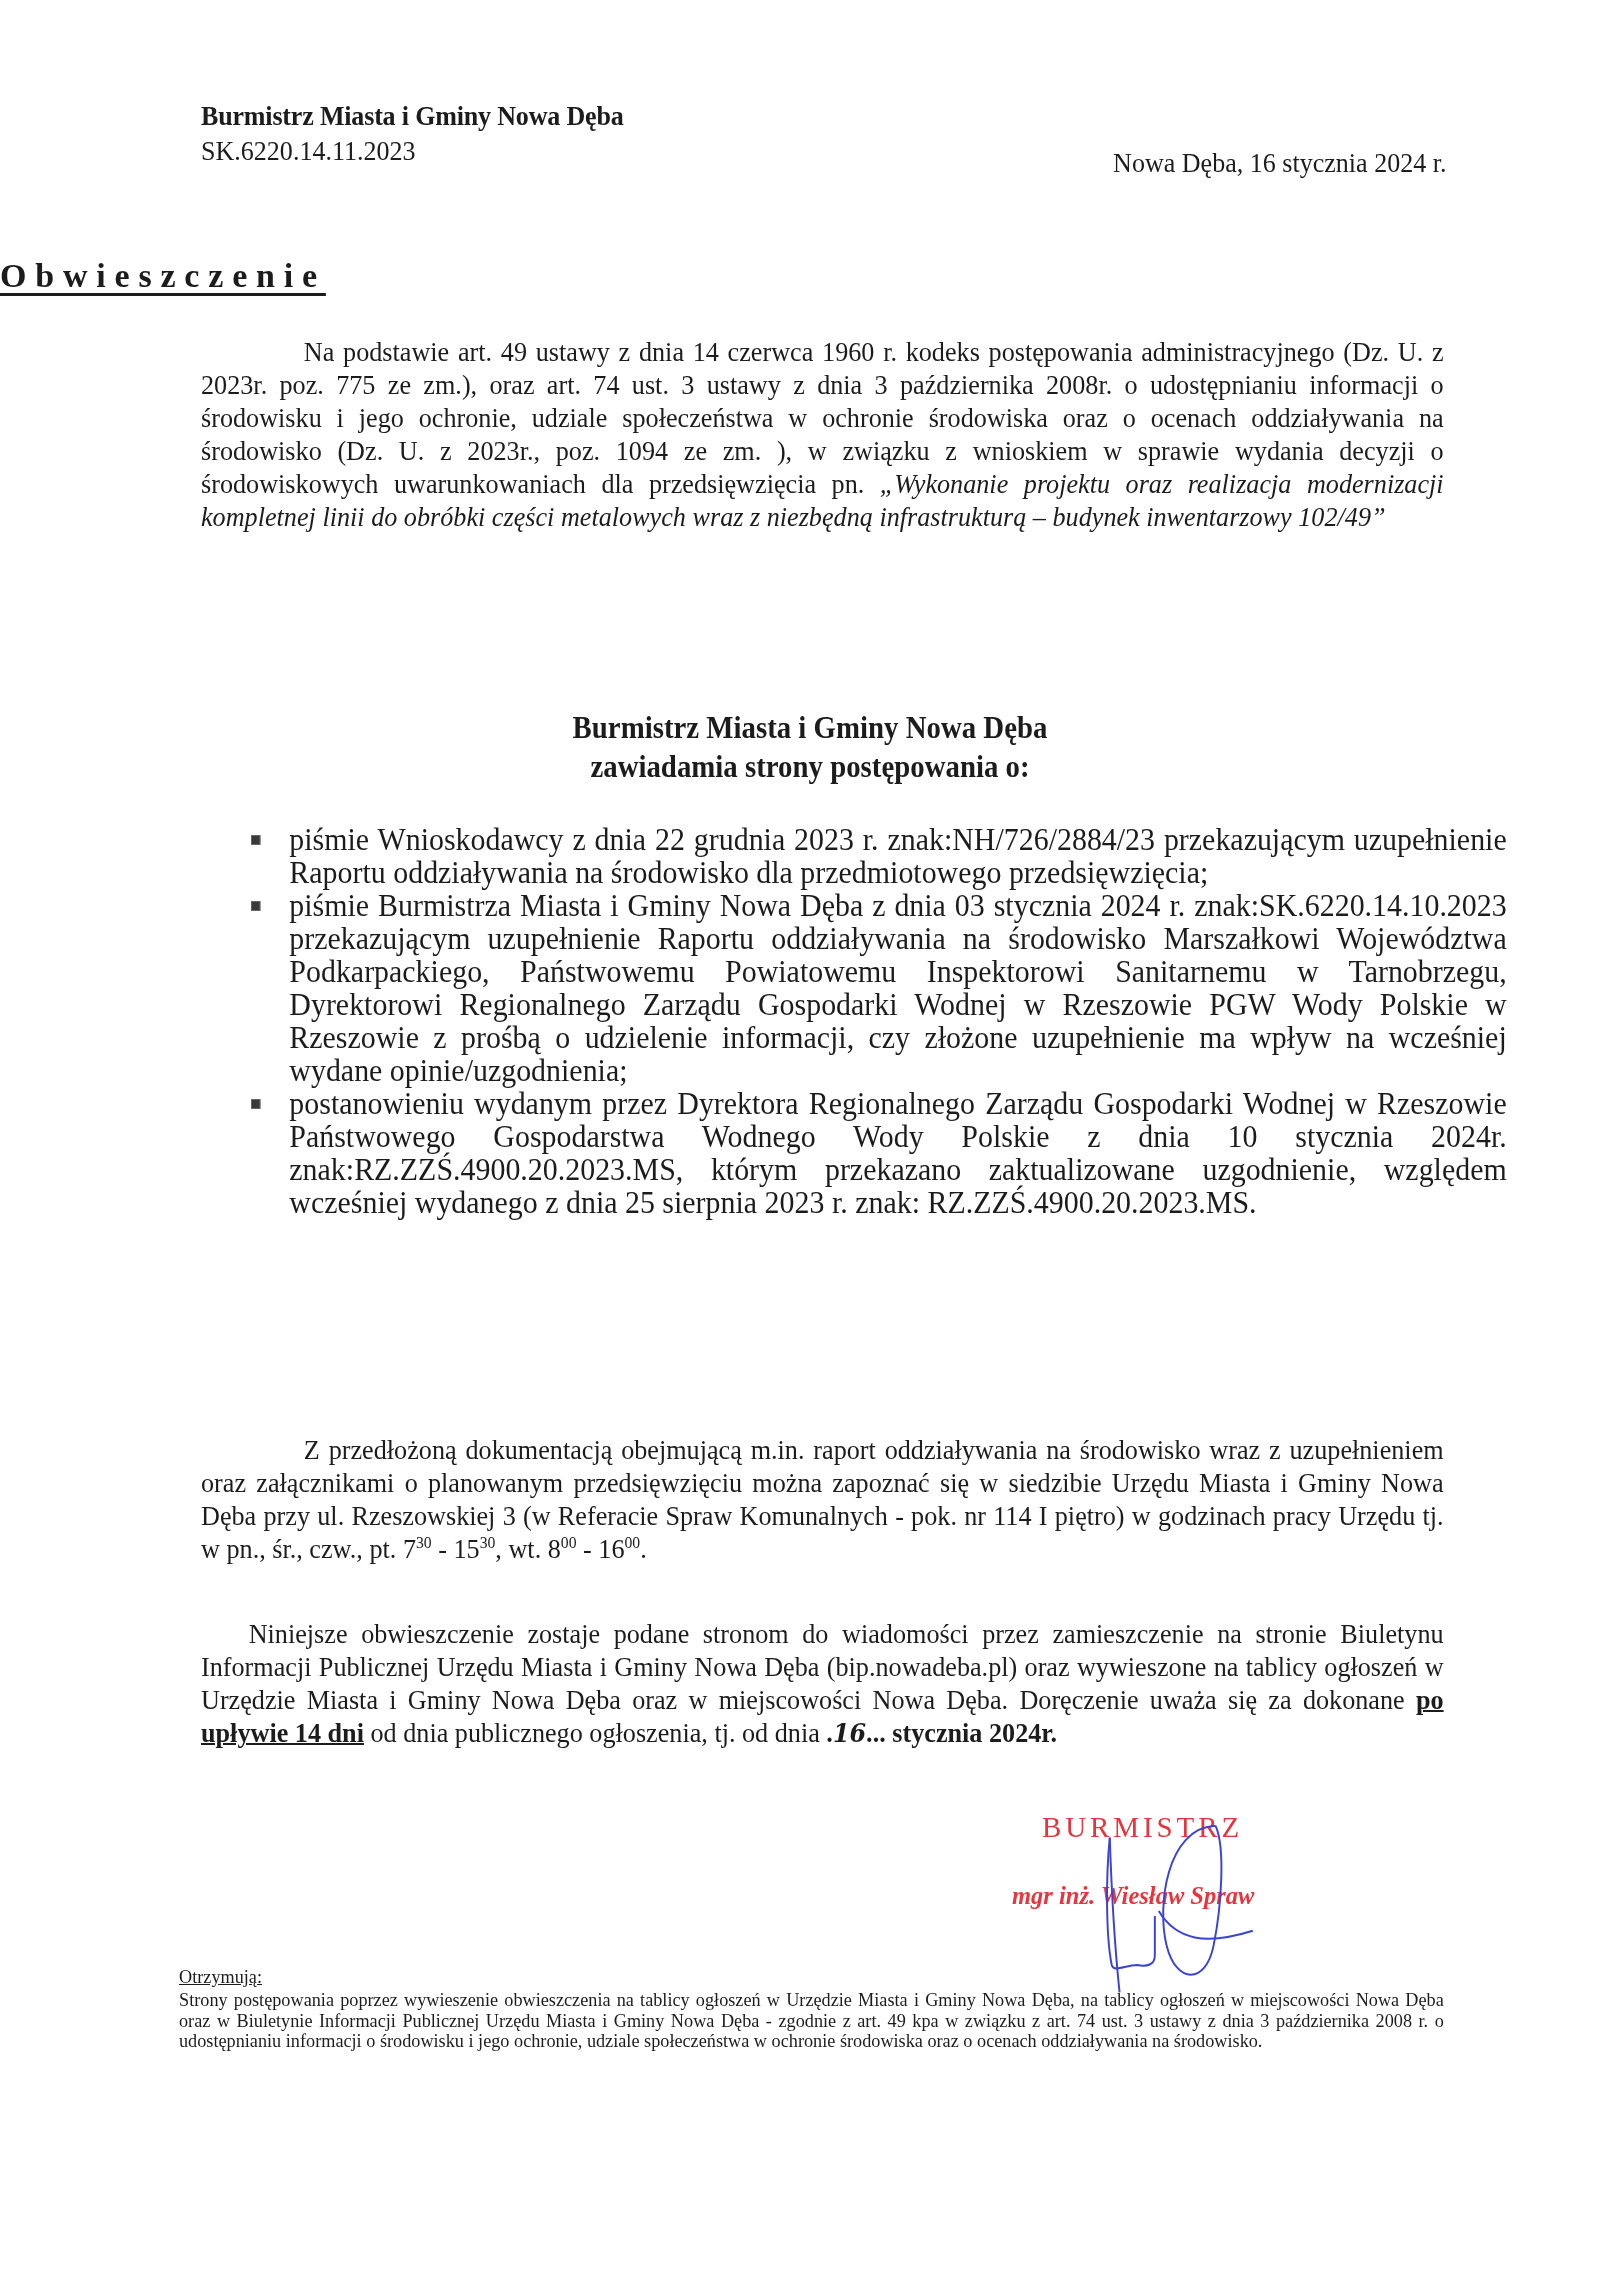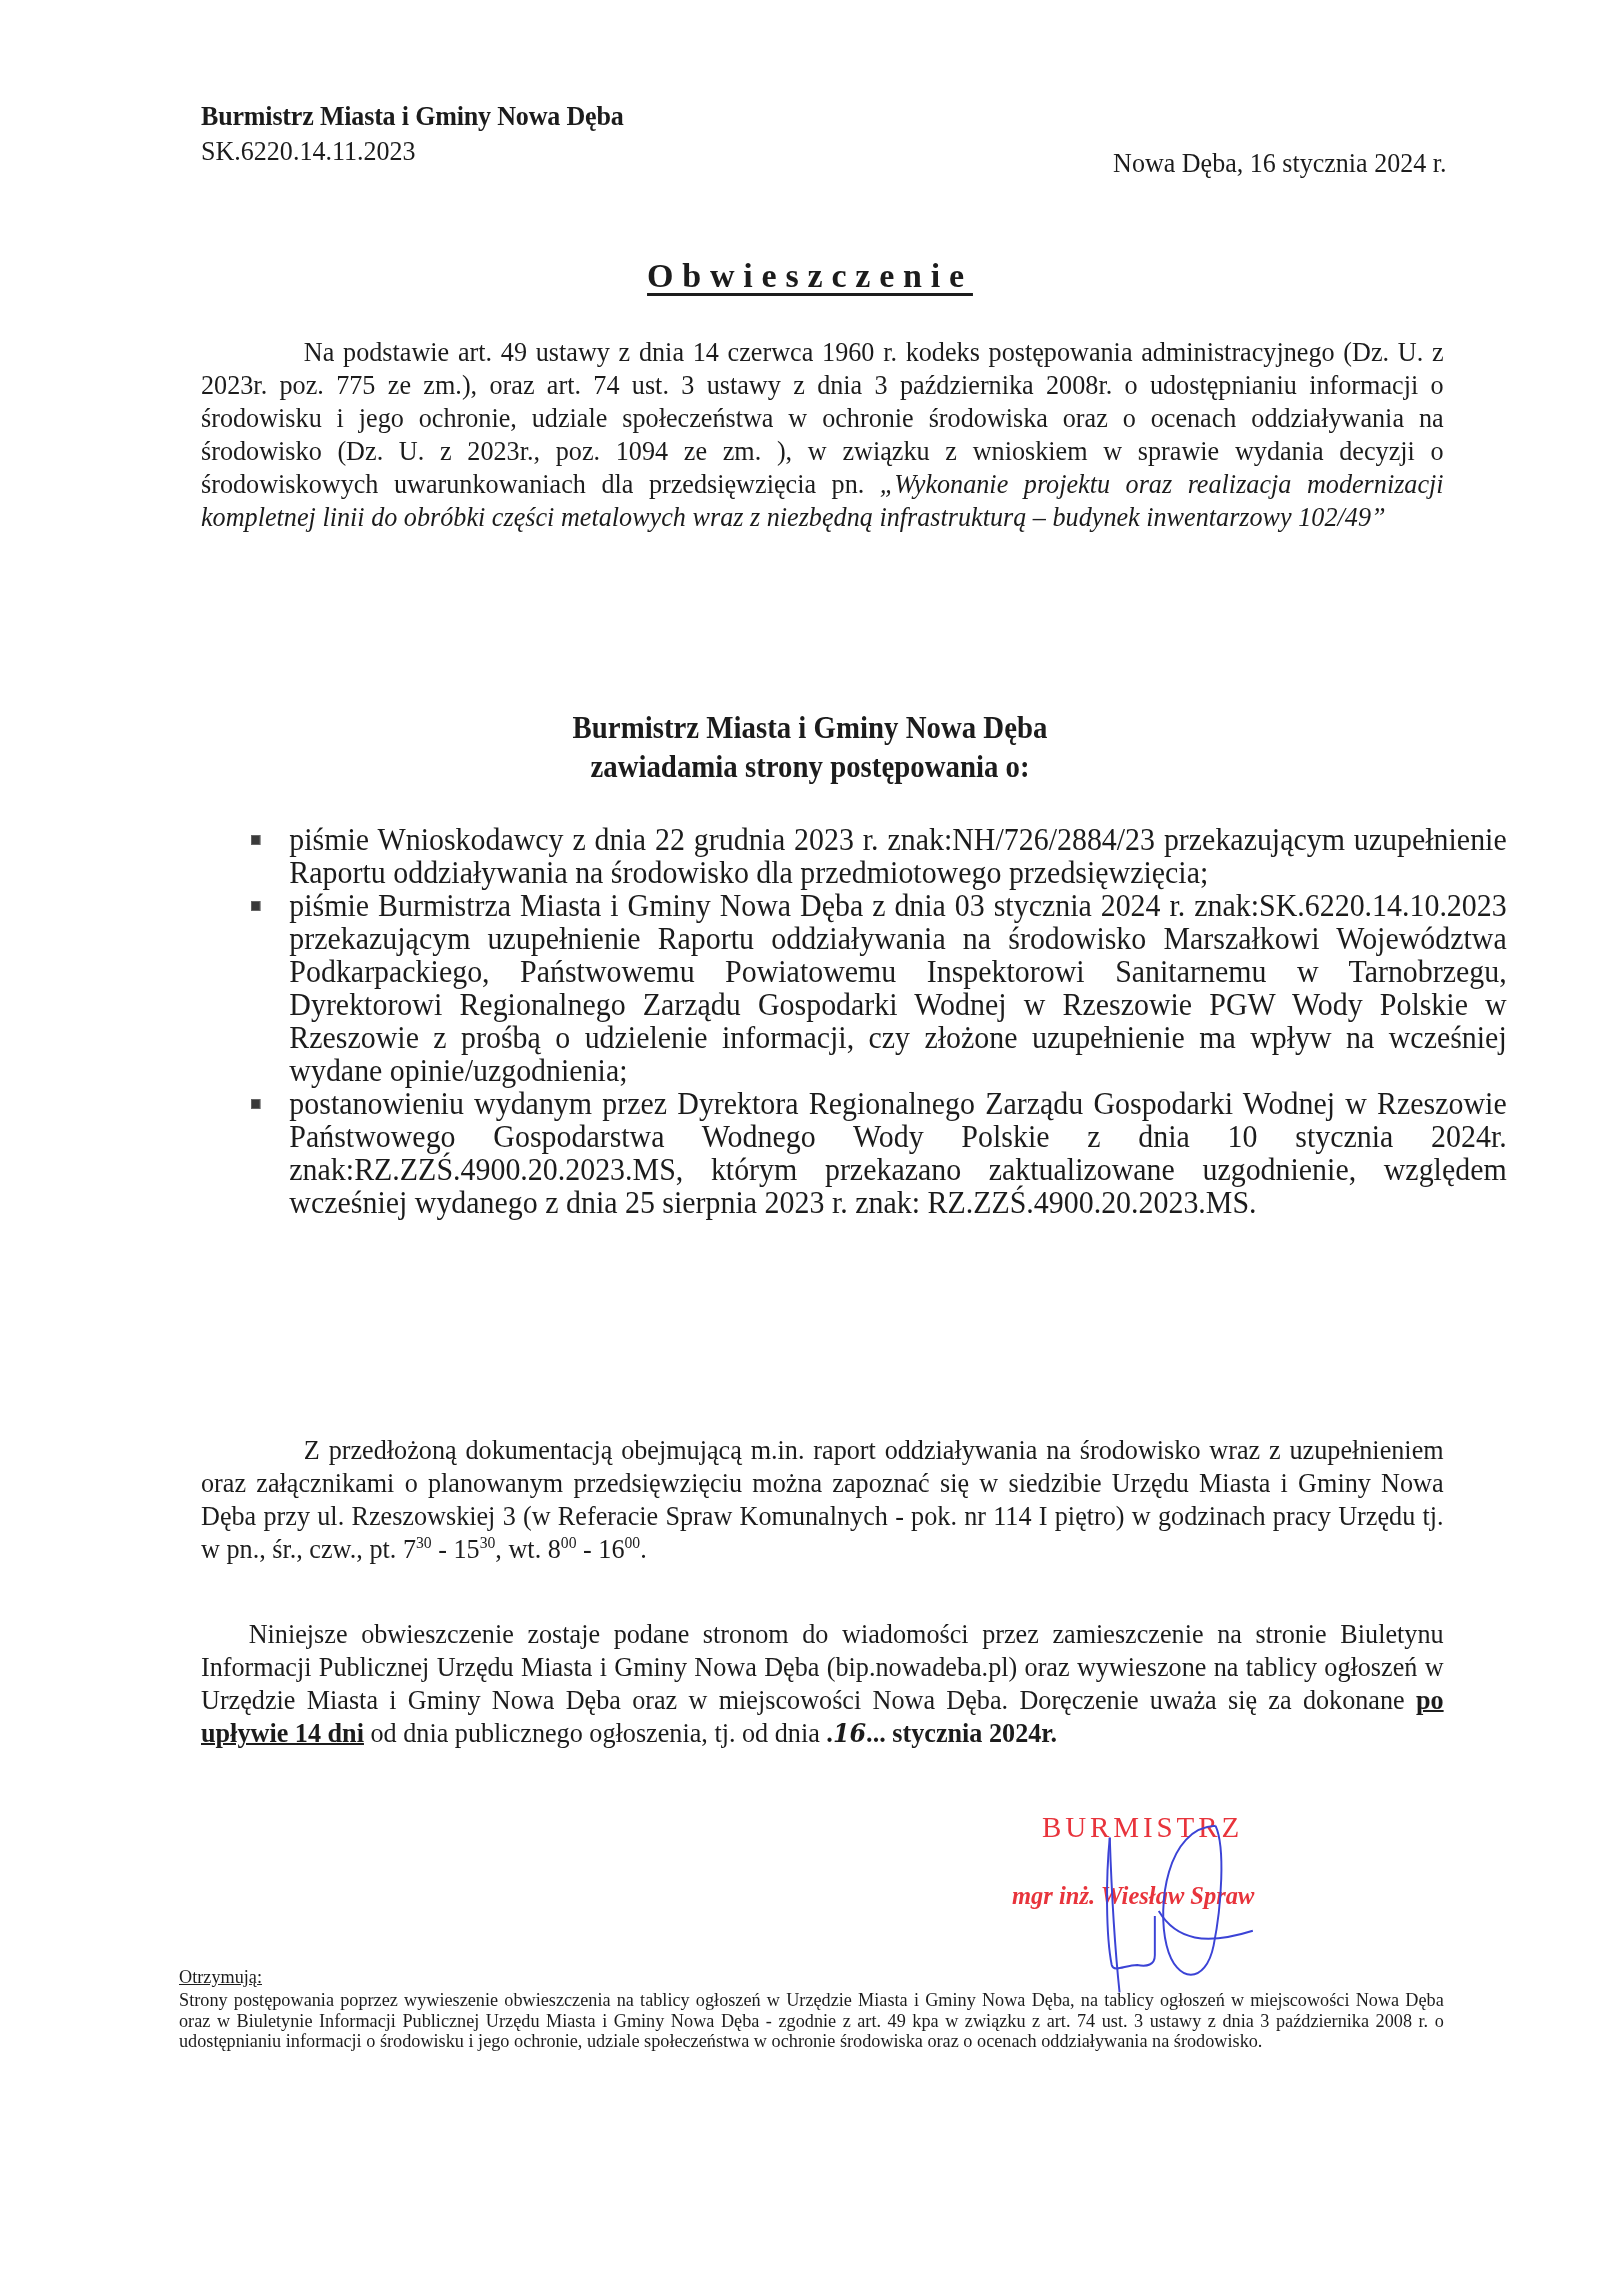--- a/index.html
+++ b/index.html
@@ -15,21 +15,21 @@
     }
     .header-ref {
       left: 201px; top: 135px; font-size: 28px;
       transform: scaleX(0.93); transform-origin: left;
     }
     .header-date {
       right: 174px; top: 147px; font-size: 28px; text-align: right;
       transform: scaleX(0.93); transform-origin: right;
     }
     .title {
-      left: 0; width: 1620px; top: 257px; text-align: center;
+      left: 0; width: 1620px; top: 257px; 
       font-size: 34px; font-weight: bold; letter-spacing: 8.8px; text-decoration: underline;
       text-decoration-thickness: 2.9px; text-underline-offset: 5.9px;
     }
     .para {
       left: 201px; width: 1243px; font-size: 28px; line-height: 33px; text-align: justify;
       transform: scaleX(0.935); transform-origin: left;
       width: 1329px;
     }
     .indent { text-indent: 110px; }
     .intro { top: 335px; }

